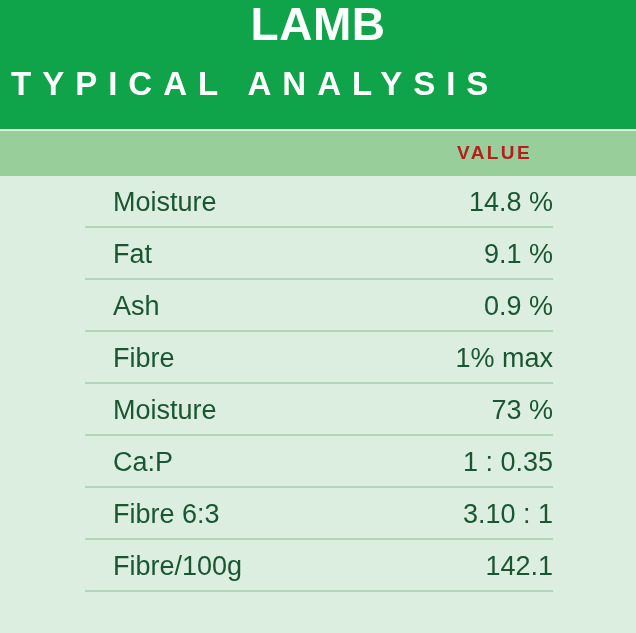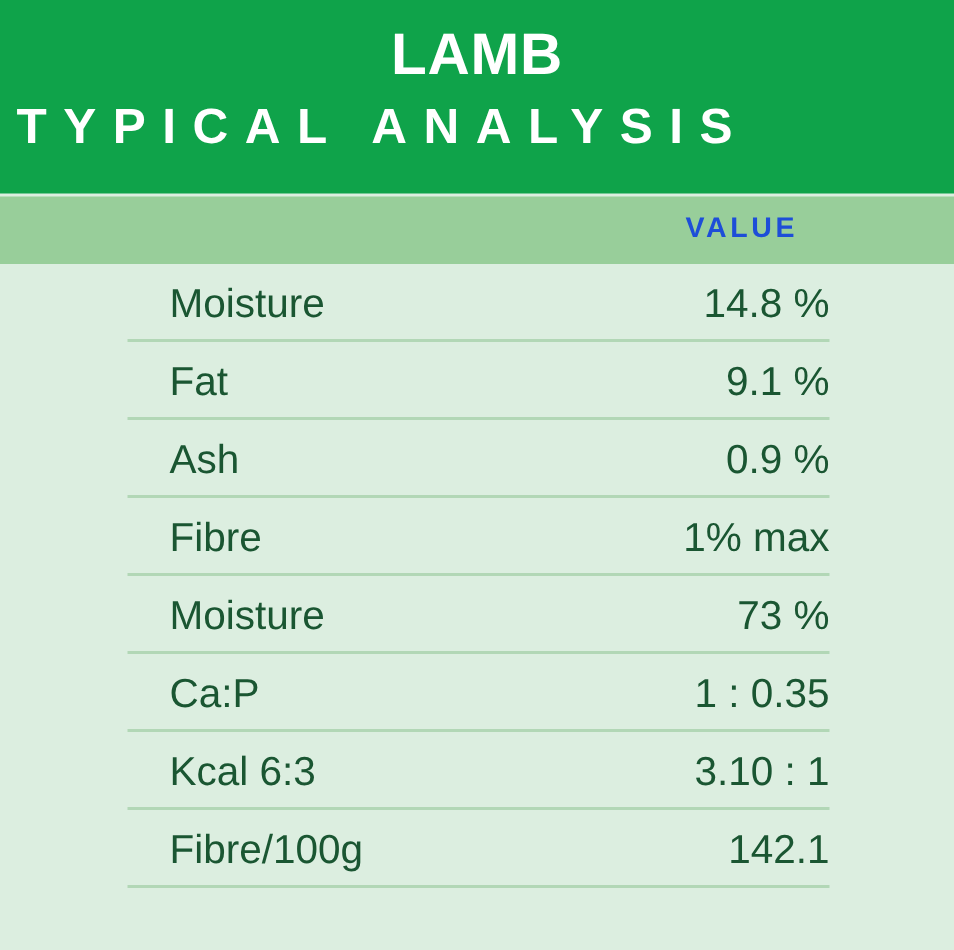--- a/index.html
+++ b/index.html
@@ -29,25 +29,25 @@
     left: 0;
     top: 0;
     width: 636px;
     height: 129px;
     background: #0fa34a;
     box-sizing: border-box;
   }
   .title-main {
     position: absolute;
     left: 0;
-    top: 14px;
+    top: 1px;
     width: 636px;
     text-align: center;
     color: #ffffff;
-    font-size: 39px;
+    font-size: 46px;
     font-weight: bold;
     letter-spacing: 0.5px;
     line-height: 46px;
     white-space: nowrap;
   }
   .title-sub {
     position: absolute;
     left: 0;
     top: 64px;
     width: 636px;
@@ -67,21 +67,21 @@
     left: 0;
     top: 131px;
     width: 636px;
     height: 45px;
     background: #98ce9a;
   }
   .header-value {
     position: absolute;
     right: 104px;
     top: 10px;
-    color: #1d4ed8;
+    color: #b91c1c;
     font-size: 19px;
     font-weight: bold;
     letter-spacing: 2.4px;
     line-height: 24px;
     white-space: nowrap;
   }
 
   
   .table-body {
     position: absolute;
@@ -184,21 +184,21 @@
     </div>
     <div class="row">
       <div class="row-inner">
         <span class="row-label">Ca:P</span>
         <span class="row-value">1 : 0.35</span>
       </div>
       <div class="row-sep"></div>
     </div>
     <div class="row">
       <div class="row-inner">
-        <span class="row-label">Kcal 6:3</span>
+        <span class="row-label">Fibre 6:3</span>
         <span class="row-value">3.10 : 1</span>
       </div>
       <div class="row-sep"></div>
     </div>
     <div class="row">
       <div class="row-inner">
         <span class="row-label">Fibre/100g</span>
         <span class="row-value">142.1</span>
       </div>
       <div class="row-sep"></div>

